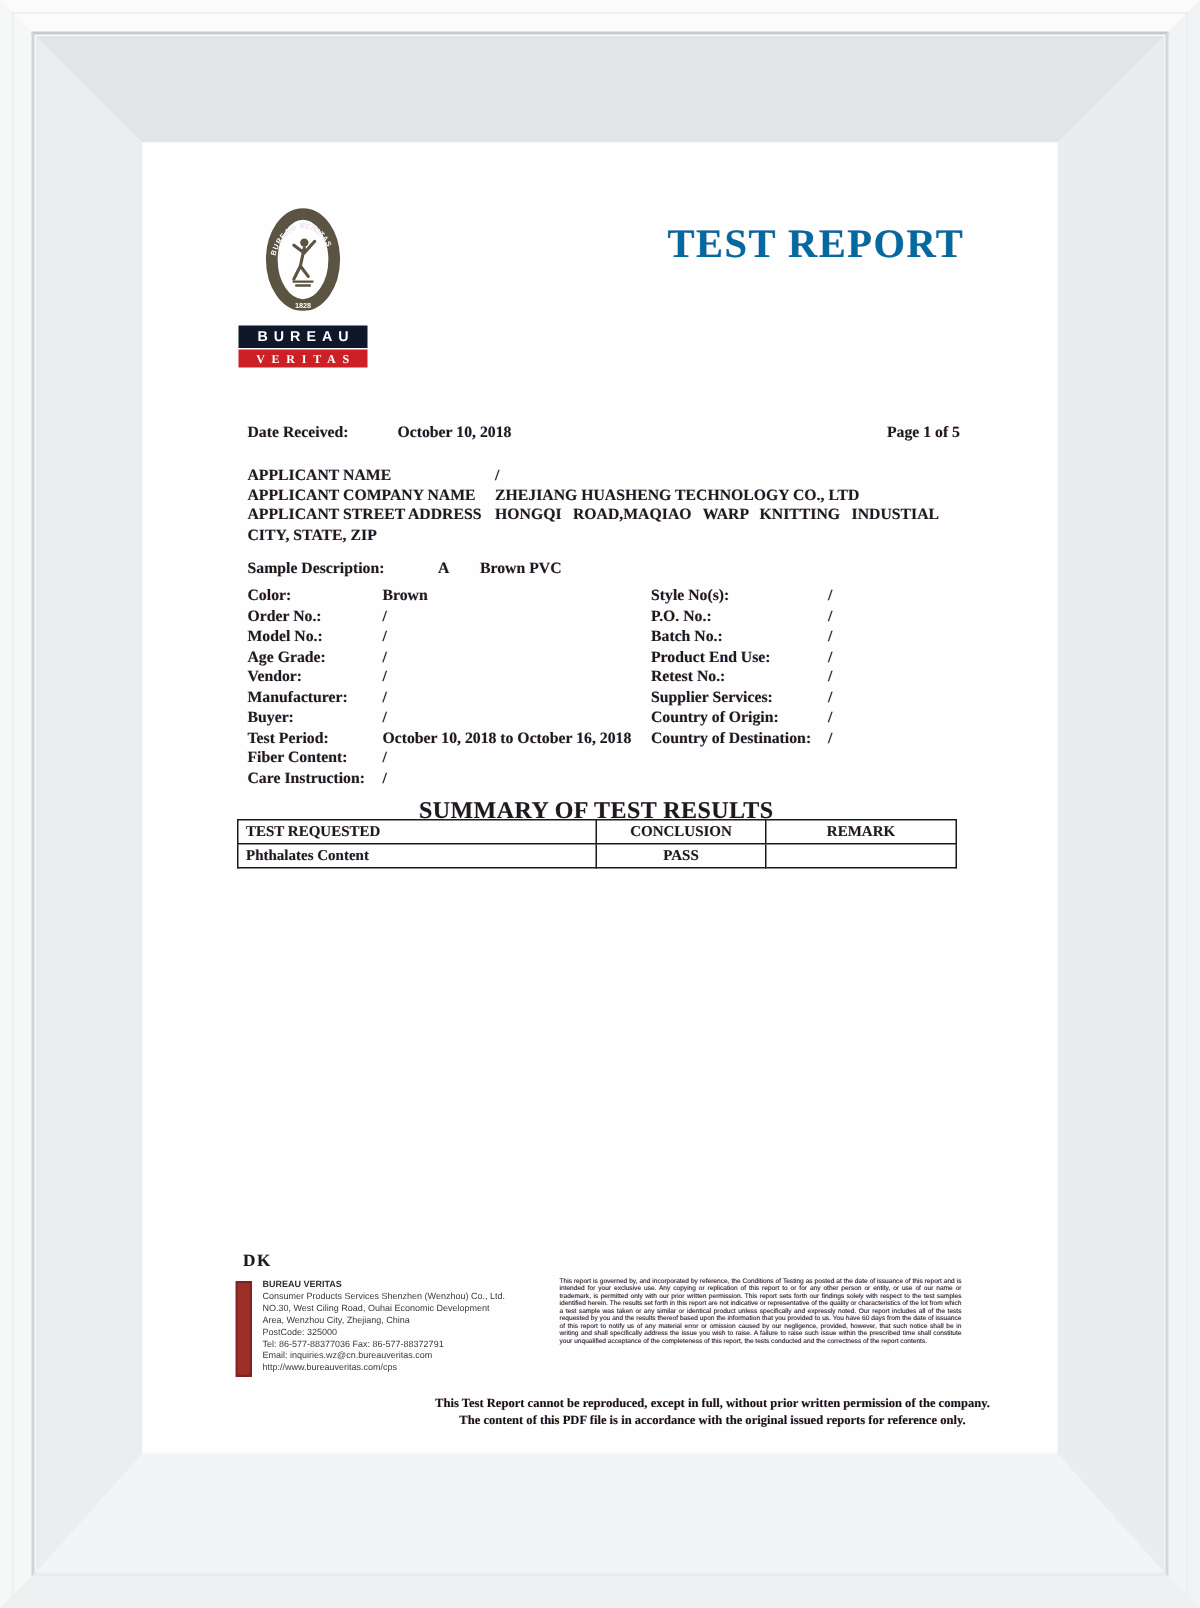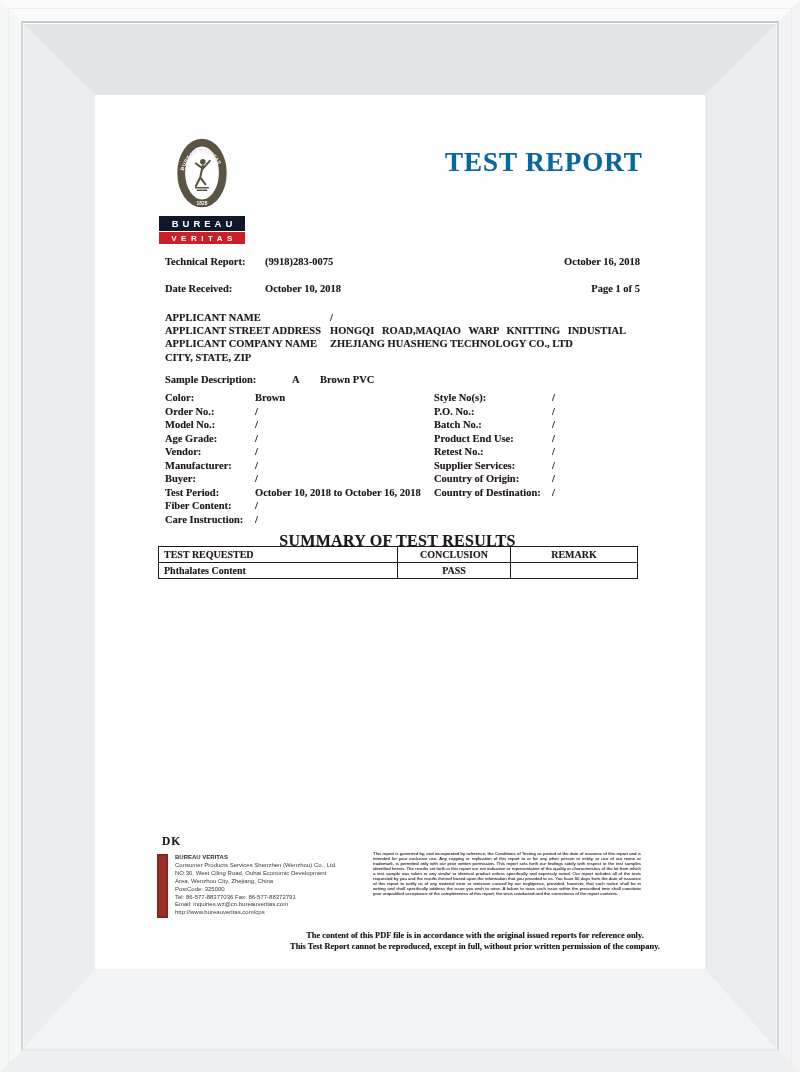--- a/index.html
+++ b/index.html
@@ -17,21 +17,21 @@
        box-shadow:inset 0 0 3px rgba(0,0,0,.14);}
   
   .page{position:absolute;left:95px;top:95px;width:610px;height:874px;background:#fefefe;
         color:#1b1b1b;font-size:10.5px;font-weight:bold;
         text-shadow:0.35px 0 rgba(190,50,40,.22), -0.35px 0 rgba(40,50,190,.22);}
   .abs{position:absolute;}
   
   .logo{left:64px;top:40px;width:86px;text-align:center;}
   .logo-bureau{margin-top:3px;background:#0f172a;color:#fff;font-family:"Liberation Sans",sans-serif;
                font-size:9.5px;font-weight:bold;letter-spacing:4px;padding:2px 0 2px 4px;text-shadow:none;}
-  .logo-veritas{background:#cb2026;color:#fff;font-family:Liberation Sans, sans-serif;
+  .logo-veritas{background:#cb2026;color:#fff;font-family:Liberation Serif, serif;
                 font-size:8px;font-weight:bold;letter-spacing:4.5px;padding:1.5px 0 1.5px 4px;margin-top:1px;text-shadow:none;}
   
   .title{left:350px;top:52px;font-size:27px;font-weight:bold;letter-spacing:1px;color:#0369a1;}
   
   .hline{left:70px;width:475px;display:flex;white-space:nowrap;}
   .hline .lbl{width:100px;}
   .hline .right{margin-left:auto;}
   
   .applicant{left:70px;top:216px;width:478px;line-height:13.2px;}
   .arow{display:flex;white-space:nowrap;}
@@ -89,43 +89,38 @@
         <circle cx="31" cy="27" r="3.2" fill="#5b5442"></circle>
         <path d="M31 31 L28 45 M28 45 L23 55 M28 45 L34 53 M31 35 L23 29 M31 35 L39 26" stroke="#5b5442" stroke-width="2.4" stroke-linecap="round" fill="none"></path>
         <path d="M22 57 h16 M24 60 h12" stroke="#5b5442" stroke-width="1.8"></path>
       </svg>
       <div class="logo-bureau">BUREAU</div>
       <div class="logo-veritas">VERITAS</div>
     </div>
 
     <div class="abs title">TEST REPORT</div>
 
-    <div class="abs hline" style="top:161px">
-      <span class="lbl">Technical Report:</span>
-      <span>(9918)283-0075</span>
-      <span class="right">October 16, 2018</span>
-    </div>
     <div class="abs hline" style="top:188px">
       <span class="lbl">Date Received:</span>
       <span>October 10, 2018</span>
       <span class="right">Page 1 of 5</span>
     </div>
 
     <div class="abs applicant">
       <div class="arow">
         <span class="albl">APPLICANT NAME</span>
         <span>/</span>
       </div>
       <div class="arow">
+        <span class="albl">APPLICANT COMPANY NAME</span>
+        <span>ZHEJIANG HUASHENG TECHNOLOGY CO., LTD</span>
+      </div>
+      <div class="arow">
         <span class="albl">APPLICANT STREET ADDRESS</span>
         <span class="aval-spread">HONGQI ROAD,MAQIAO WARP KNITTING INDUSTIAL</span>
-      </div>
-      <div class="arow">
-        <span class="albl">APPLICANT COMPANY NAME</span>
-        <span>ZHEJIANG HUASHENG TECHNOLOGY CO., LTD</span>
       </div>
       <div class="arow">
         <span class="albl">CITY, STATE, ZIP</span>
       </div>
     </div>
 
     <div class="abs sample">
       <span class="slbl">Sample Description:</span>
       <span class="sitem">A</span>
       <span>Brown PVC</span>
@@ -239,18 +234,18 @@
       <div>Consumer Products Services Shenzhen (Wenzhou) Co., Ltd.</div>
       <div>NO.30, West Ciling Road, Ouhai Economic Development</div>
       <div>Area, Wenzhou City, Zhejiang, China</div>
       <div>PostCode: 325000</div>
       <div>Tel: 86-577-88377036      Fax: 86-577-88372791</div>
       <div>Email: inquiries.wz@cn.bureauveritas.com</div>
       <div>http://www.bureauveritas.com/cps</div>
     </div>
     <div class="abs disc">This report is governed by, and incorporated by reference, the Conditions of Testing as posted at the date of issuance of this report and is intended for your exclusive use. Any copying or replication of this report to or for any other person or entity, or use of our name or trademark, is permitted only with our prior written permission. This report sets forth our findings solely with respect to the test samples identified herein. The results set forth in this report are not indicative or representative of the quality or characteristics of the lot from which a test sample was taken or any similar or identical product unless specifically and expressly noted. Our report includes all of the tests requested by you and the results thereof based upon the information that you provided to us. You have 60 days from the date of issuance of this report to notify us of any material error or omission caused by our negligence, provided, however, that such notice shall be in writing and shall specifically address the issue you wish to raise. A failure to raise such issue within the prescribed time shall constitute your unqualified acceptance of the completeness of this report, the tests conducted and the correctness of the report contents.</div>
     <div class="abs statement">
+      <div>This Test Report cannot be reproduced, except in full, without prior written permission of the company.</div>
       <div>The content of this PDF file is in accordance with the original issued reports for reference only.</div>
-      <div>This Test Report cannot be reproduced, except in full, without prior written permission of the company.</div>
     </div>
 
   </div>
 </div>
 
 </body></html>

